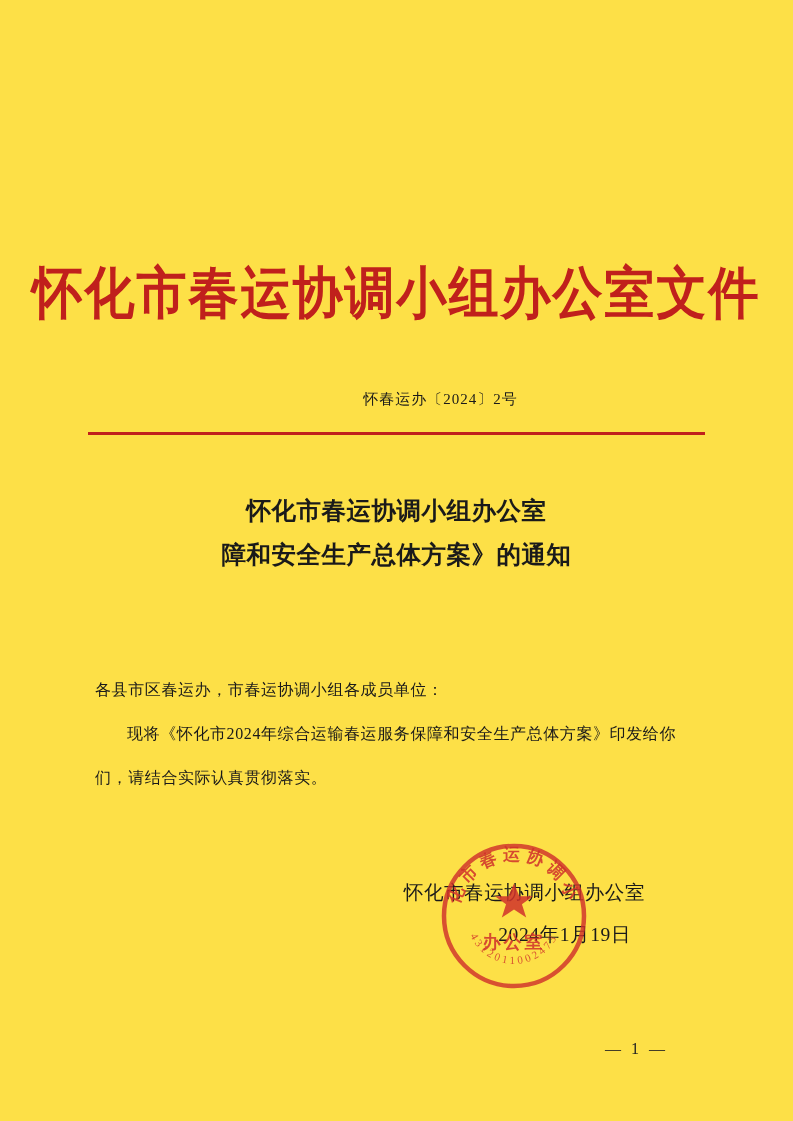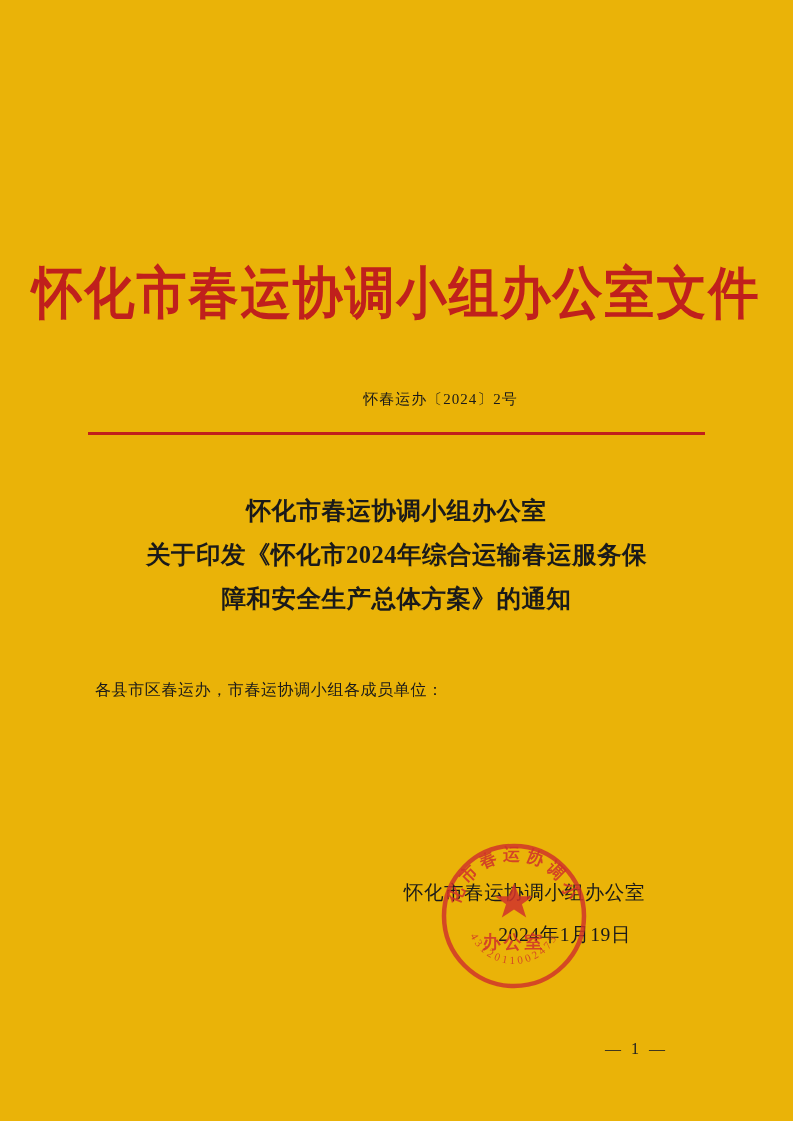--- a/index.html
+++ b/index.html
@@ -12,21 +12,21 @@
     height: 1121px;
     font-family: "Liberation Serif", "DejaVu Serif", serif;
     color: #1a1a1a;
     position: relative;
     overflow: hidden;
   }
   .page {
     position: relative;
     width: 793px;
     height: 1121px;
-    background: #eab308;
+    background: #fde047;
   }
 
   
   .doc-header {
     position: absolute;
     top: 262px;
     left: 0;
     width: 793px;
     text-align: center;
   }
@@ -154,26 +154,26 @@
   <div class="doc-header">
     <div class="doc-header-title">怀化市春运协调小组办公室文件</div>
   </div>
 
   <div class="doc-number">怀春运办〔2024〕2号</div>
 
   <div class="red-rule"></div>
 
   <div class="main-title">
     <span class="ln">怀化市春运协调小组办公室</span>
-    <span class="ln">关于印发《怀化市2024年综合运输春运服务保</span>
     <span class="ln">障和安全生产总体方案》的通知</span>
   </div>
 
   <div class="body-text">
     <p>各县市区春运办，市春运协调小组各成员单位：</p>
+    <p class="indent2">现将《怀化市2024年综合运输春运服务保障和安全生产总体方案》印发给你们，请结合实际认真贯彻落实。</p>
   </div>
 
   <div class="signature">
     <span class="sig-line">怀化市春运协调小组办公室</span>
     <span class="sig-date">2024年1月19日</span>
   </div>
 
   <div class="seal">
     <svg width="152" height="152" viewBox="0 0 152 152" xmlns="http://www.w3.org/2000/svg">
       <defs>

